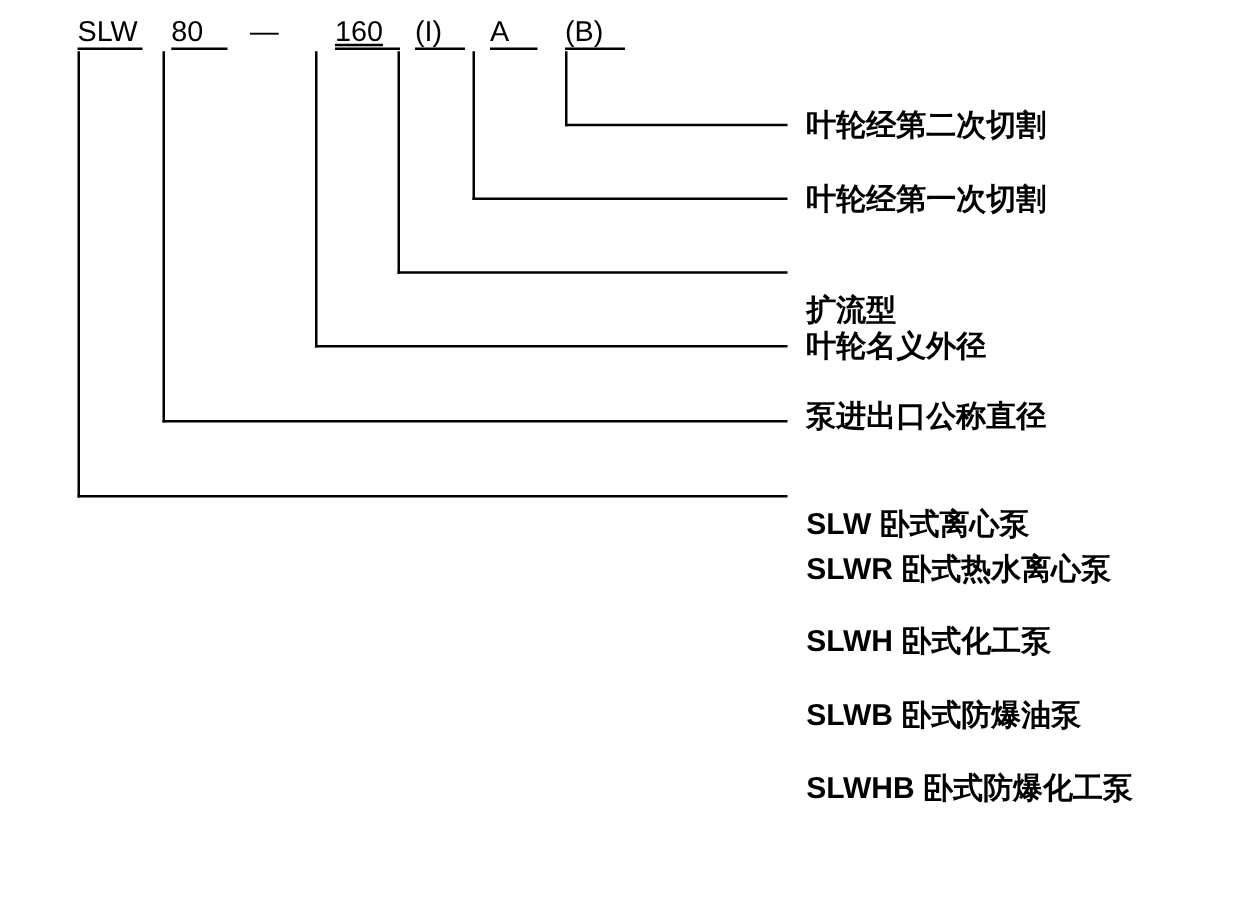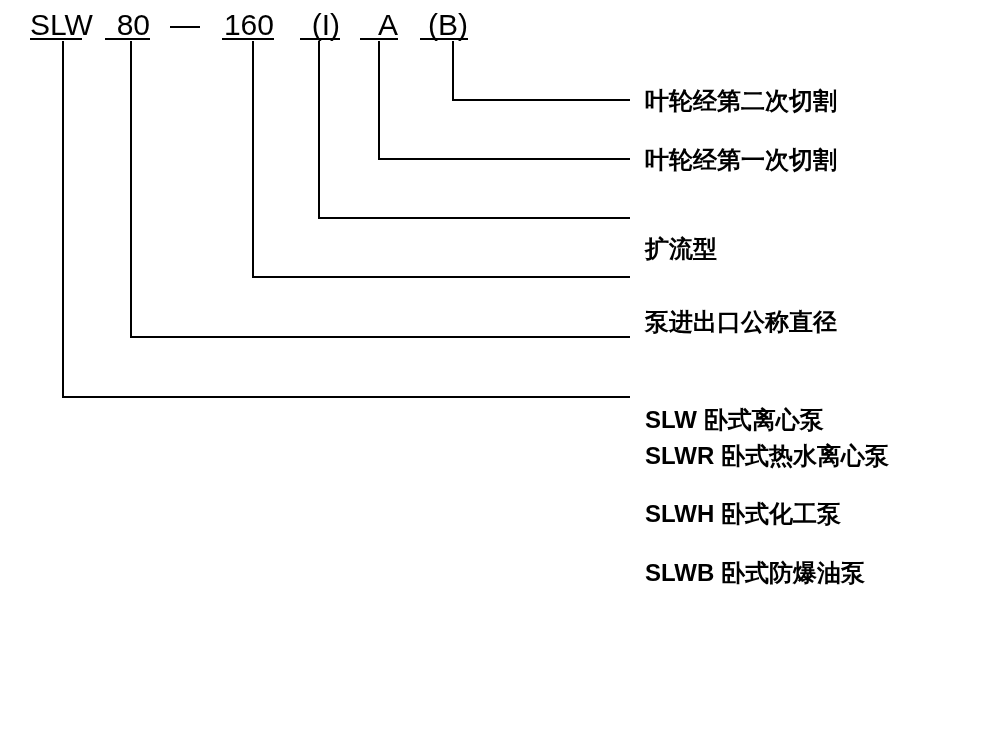--- a/index.html
+++ b/index.html
@@ -14,25 +14,26 @@
     background: #ffffff;
     color: #000000;
     font-family: "Liberation Sans", sans-serif;
     overflow: hidden;
   }
   
   .seg {
     position: absolute;
     top: 12px;
     height: 26px;
-    font-size: 30px;
+    font-size: 23px;
     line-height: 26px;
-    text-align: right;
+    text-align: left;
     border-bottom: 2px solid #000;
     white-space: nowrap;
+    margin-left: 32px;
   }
   .seg.no-line {
     border-bottom: none;
   }
   
   .connector {
     position: absolute;
     border-left: 2px solid #000;
     border-bottom: 2px solid #000;
   }
@@ -47,35 +48,37 @@
   }
 </style>
 </head>
 <body>
 
 <div class="stage">
 
   <div class="seg" style="left:30px;  width:52px;"><span>SLW</span></div>
   <div class="seg" style="left:105px; width:45px;"><span>80</span></div>
   <div class="seg no-line" style="left:168px; width:32px;"><span>—</span></div>
-  <div class="seg" style="left:222px; width:52px;"><span>160</span></div>
+  <div class="seg" style="left:236px; width:52px;text-decoration:underline;"><span>160</span></div>
   <div class="seg" style="left:300px; width:40px;"><span>(I)</span></div>
   <div class="seg" style="left:360px; width:38px;"><span>A</span></div>
   <div class="seg" style="left:420px; width:48px;"><span>(B)</span></div>
 
   <div class="connector" style="left:452px; top:41px; width:176px; height:58px;"></div>
   <div class="connector" style="left:378px; top:41px; width:250px; height:117px;"></div>
   <div class="connector" style="left:318px; top:41px; width:310px; height:176px;"></div>
   <div class="connector" style="left:252px; top:41px; width:376px; height:235px;"></div>
   <div class="connector" style="left:130px; top:41px; width:498px; height:295px;"></div>
   <div class="connector" style="left:62px;  top:41px; width:566px; height:355px;"></div>
 
   <div class="callout" style="top:86px;">叶轮经第二次切割</div>
   <div class="callout" style="top:145px;">叶轮经第一次切割</div>
   <div class="callout" style="top:204px;margin-top:30px;">扩流型</div>
-  <div class="callout" style="top:307px;">泵进出口公称直径</div>
+  <div class="callout" style="top:263px;">叶轮名义外径</div>
+  <div class="callout" style="top:319px;">泵进出口公称直径</div>
   <div class="callout" style="top:405px;">SLW 卧式离心泵</div>
 
   <div class="variant" style="top:499px;">SLWH 卧式化工泵</div>
   <div class="variant" style="top:441px;">SLWR 卧式热水离心泵</div>
   <div class="variant" style="top:558px;">SLWB 卧式防爆油泵</div>
+  <div class="variant" style="top:616px;">SLWHB 卧式防爆化工泵</div>
 
 </div>
 
 </body></html>

